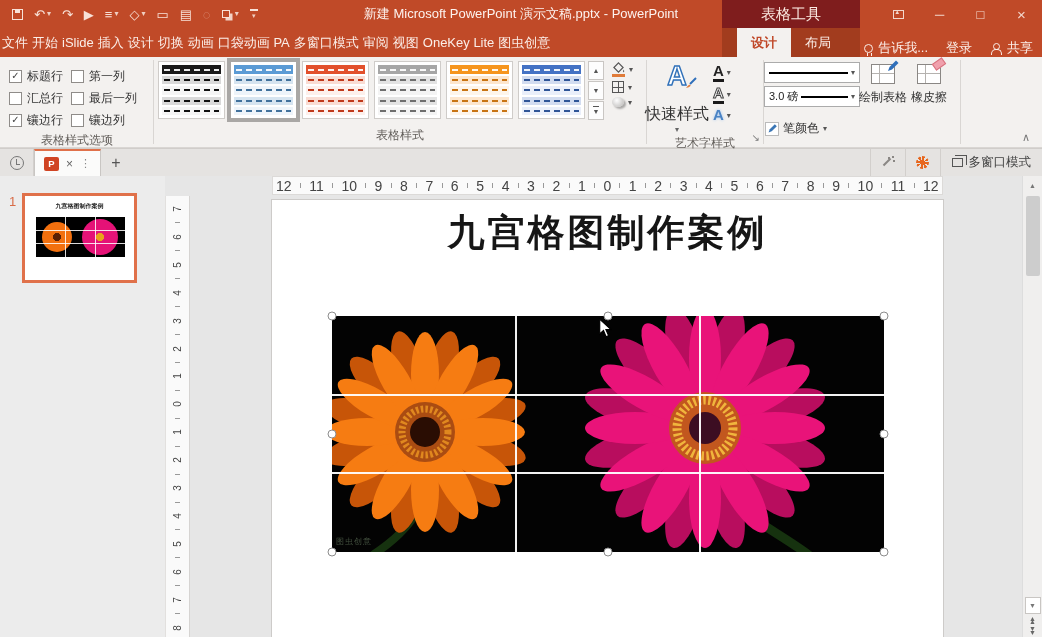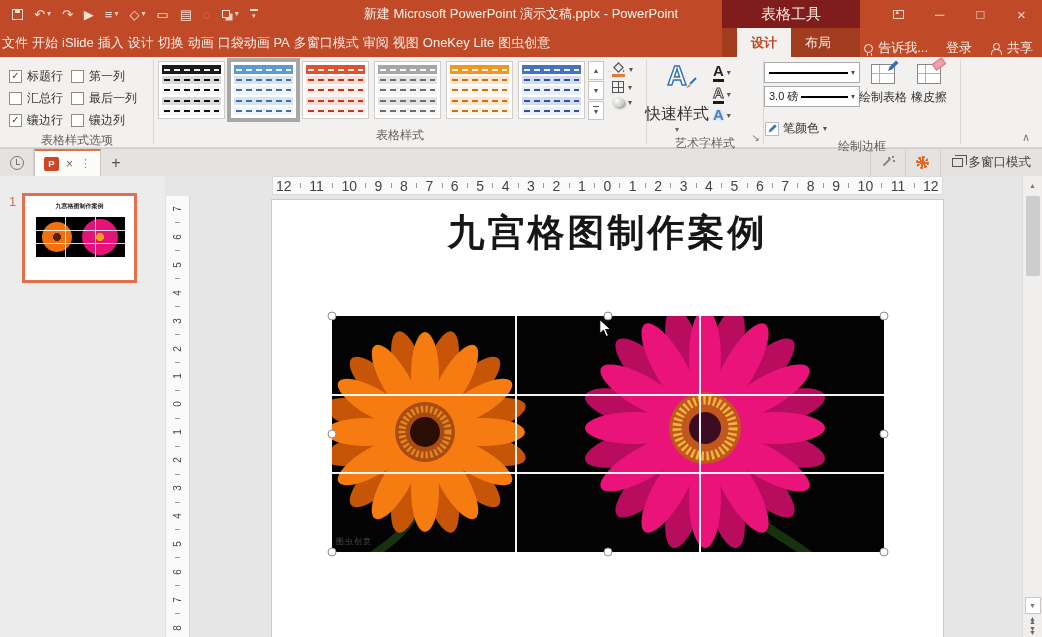--- a/index.html
+++ b/index.html
@@ -437,21 +437,20 @@
             </span>
           <span class="blabel">绘制表格</span>
         </div>
         <div class="bigbtn">
           <span class="tblico">
               <span class="ers"></span>
             </span>
           <span class="blabel">橡皮擦</span>
         </div>
       </div>
-      <div class="grp-label">绘制边框</div>
     </div>
     <div class="vsep"></div>
 
     <span class="collapse">∧</span>
   </div>
 
   <div class="doctabbar">
     <div class="histcell">
         <span class="ic-clock"></span>
       </div>

